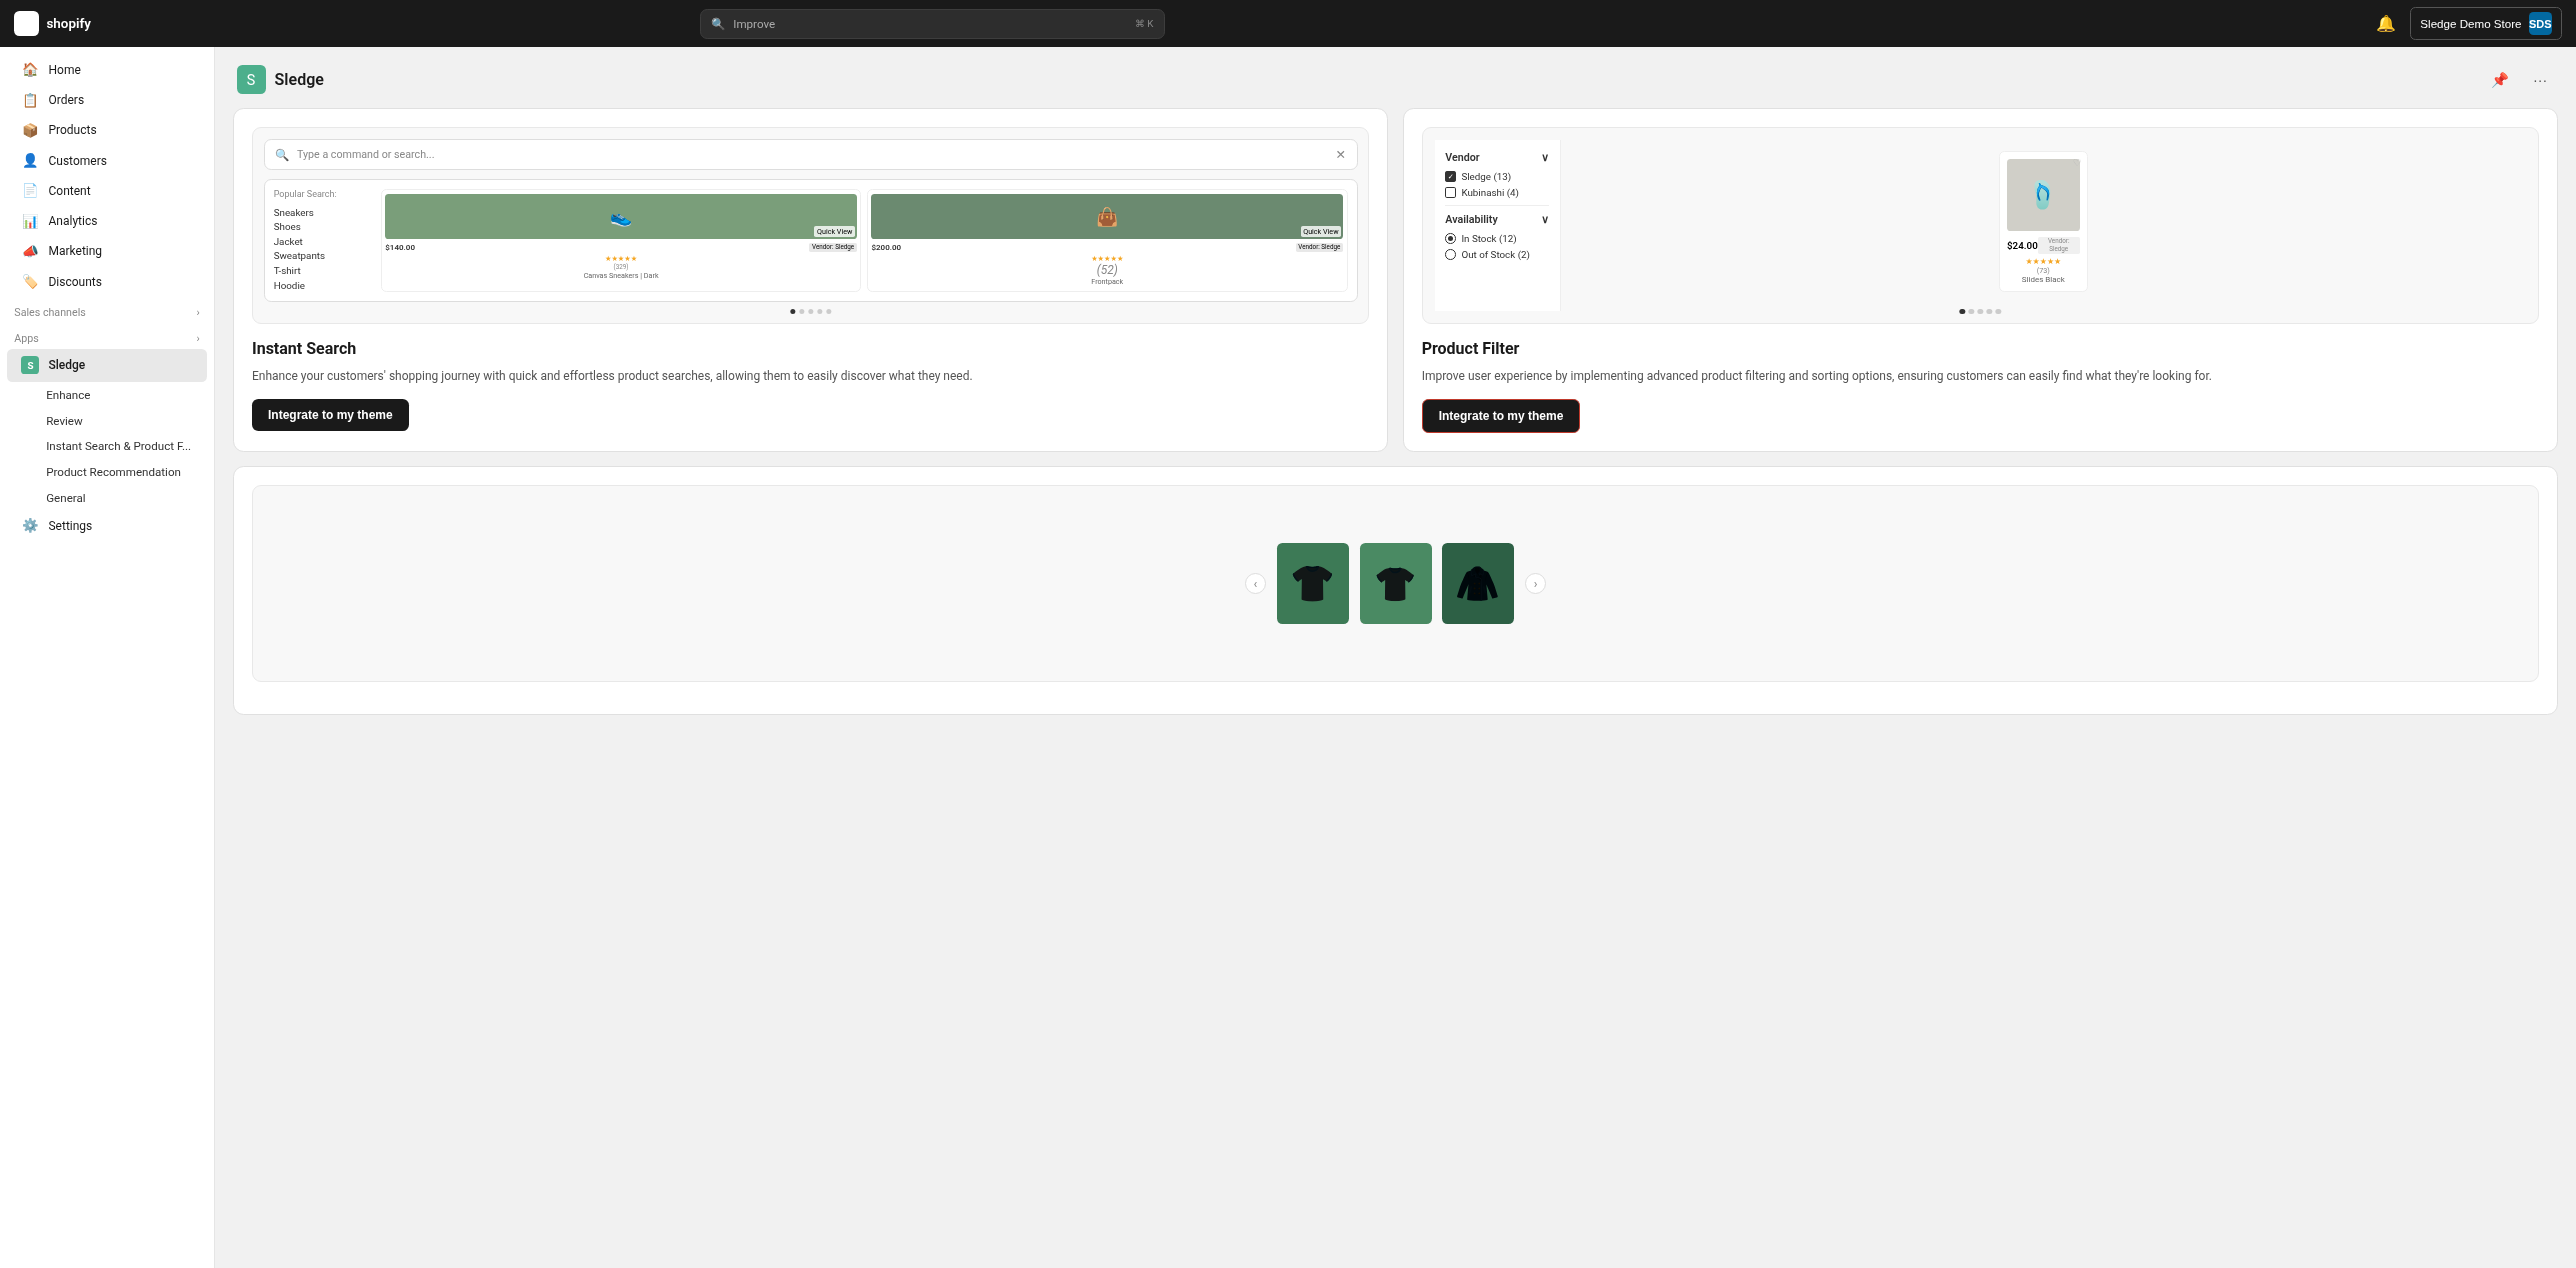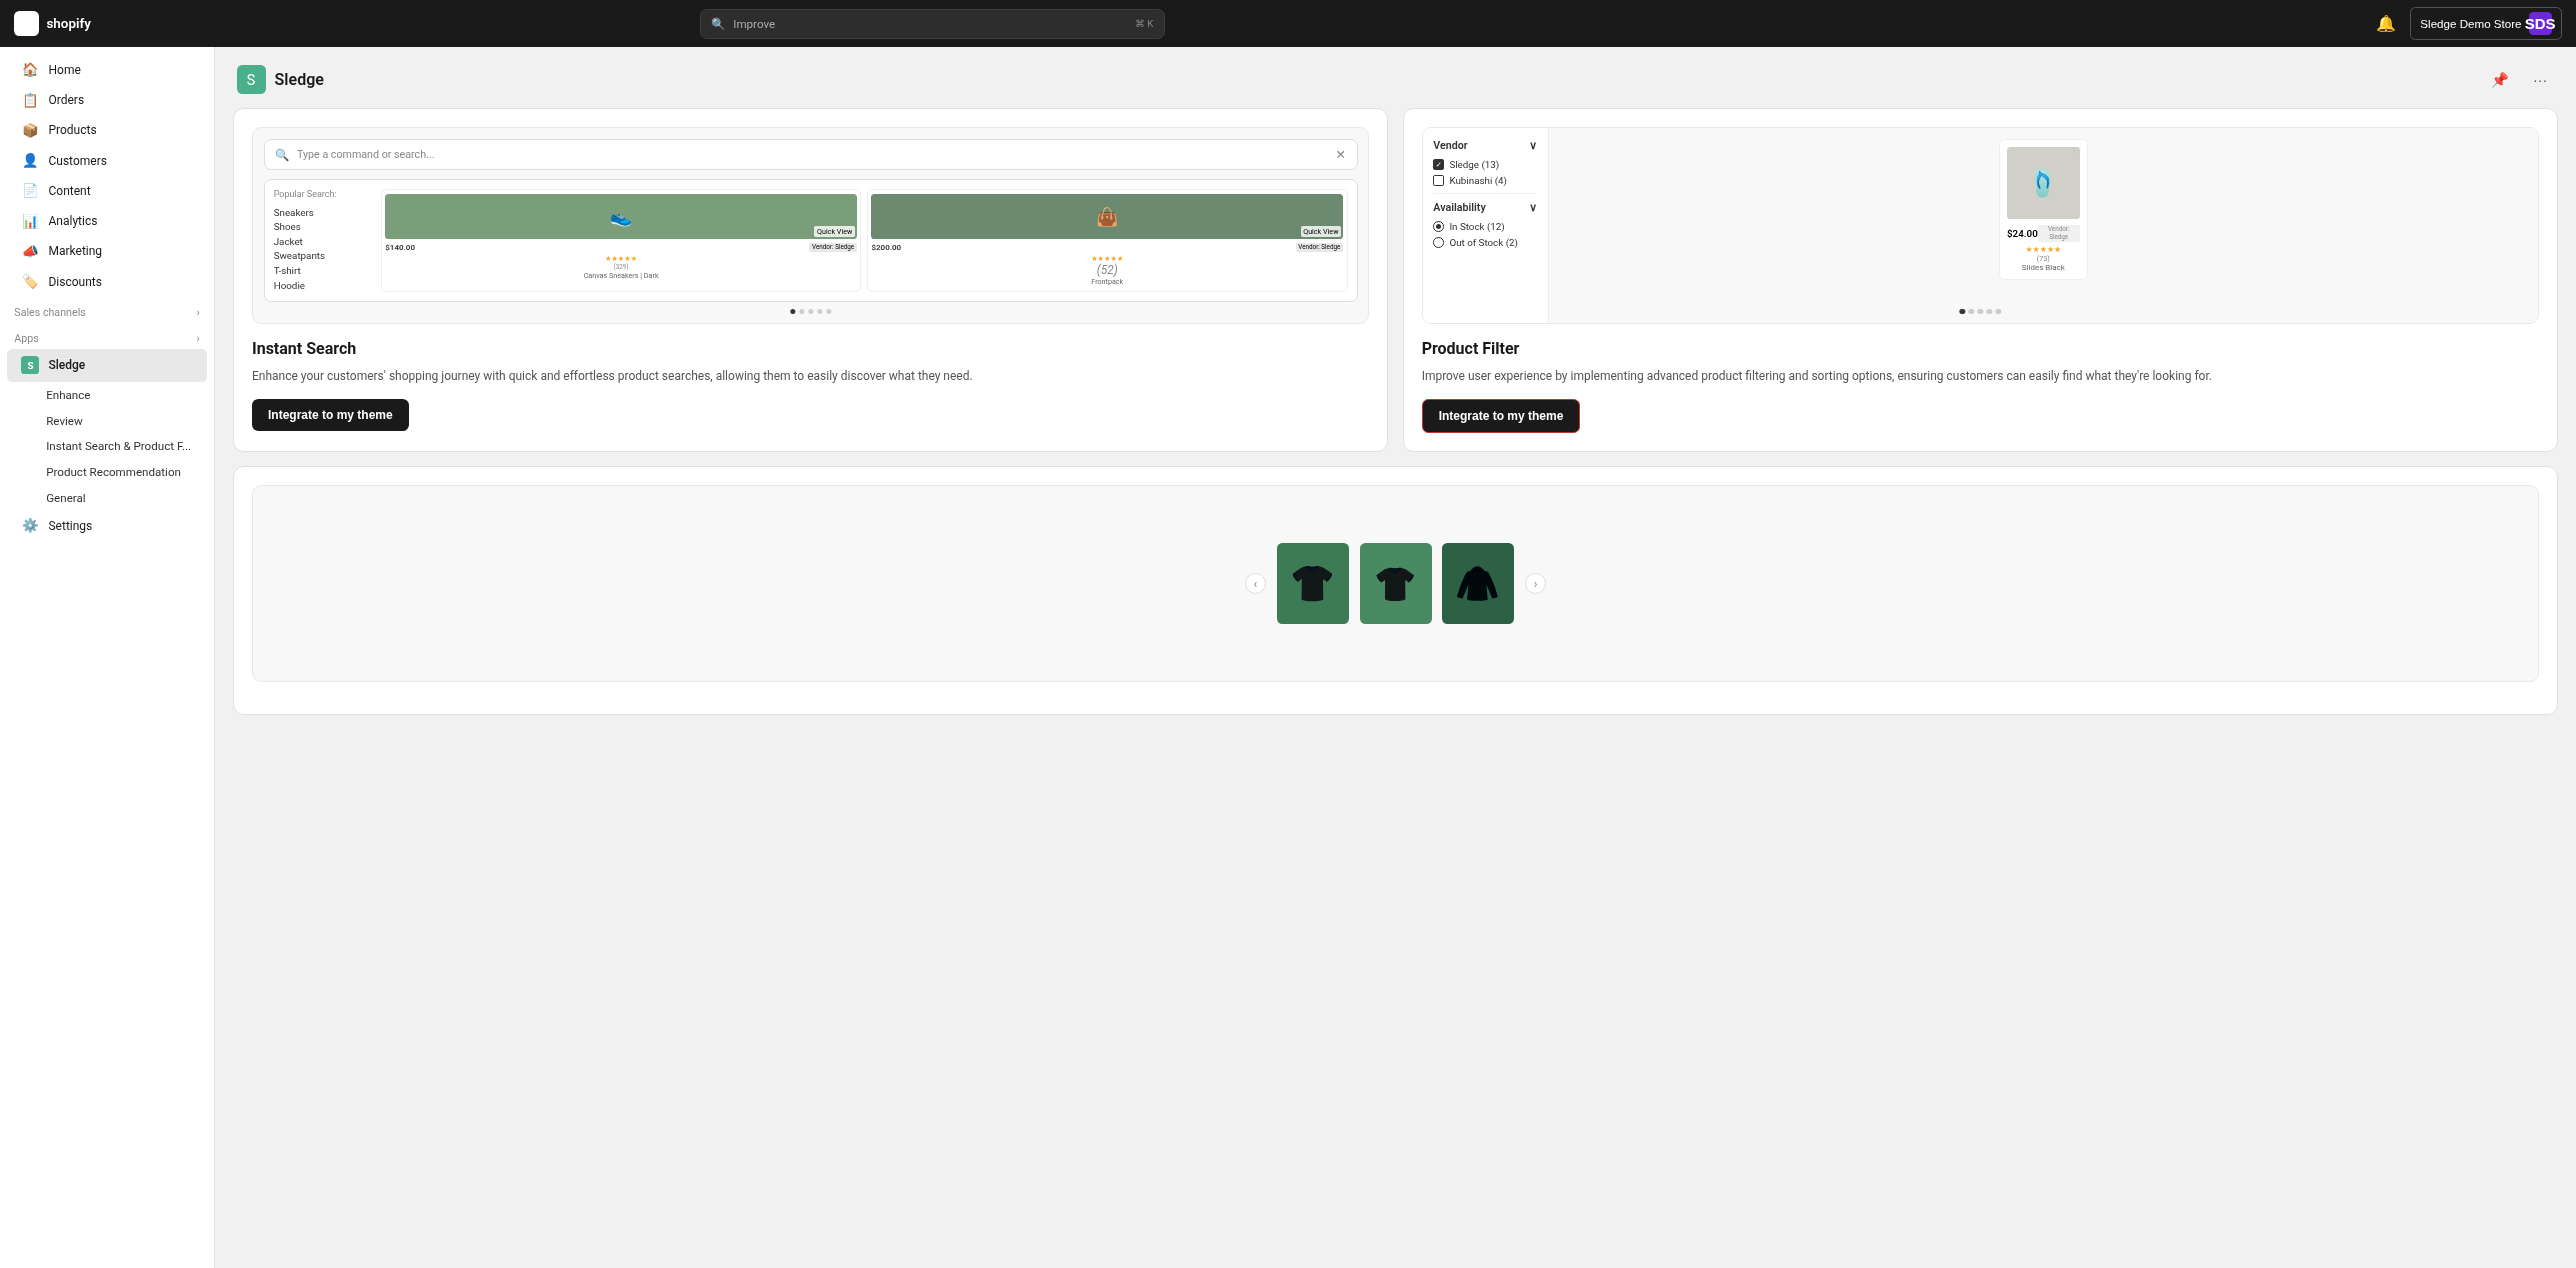--- a/index.html
+++ b/index.html
@@ -40,21 +40,21 @@
       border: 0.9px solid #555;
       border-radius: 5.4px;
       color: #fff;
       padding: 3.6px 9px;
       font-size: 11.6px;
       cursor: pointer;
       display: flex;
       align-items: center;
       gap: 7.2px;
     }
-    .avatar { width: 23px; height: 23px; background: #6d28d9; border-radius: 4.5px; display: flex; align-items: center; justify-content: center; font-size: 15px; font-weight: 700; color: #fff; }
+    .avatar { width: 23px; height: 23px; background: #0369a1; border-radius: 4.5px; display: flex; align-items: center; justify-content: center; font-size: 11px; font-weight: 700; color: #fff; }
 
     
     .layout { display: flex; flex: 1; overflow: hidden; }
 
     
     .sidebar {
       width: 215px;
       background: #fff;
       border-right: 0.9px solid #e5e5e5;
       overflow-y: auto;
@@ -417,21 +417,21 @@
             <div class="dot"></div>
             <div class="dot"></div>
           </div>
         </div>
         <div class="card-title">Instant Search</div>
         <div class="card-desc">Enhance your customers' shopping journey with quick and effortless product searches, allowing them to easily discover what they need.</div>
         <button class="integrate-btn">Integrate to my theme</button>
       </div>
 
       <div class="feature-card">
-        <div class="card-preview" style="padding:0;">
+        <div class="card-preview" style="padding:12px;">
           <div class="filter-preview-inner">
             <div class="filter-panel">
               <div class="filter-section-title">
                 <span>Vendor</span>
                 <span>∨</span>
               </div>
               <div class="filter-option">
                 <div class="checkbox">✓</div>
                 <span>Sledge (13)</span>
               </div>

